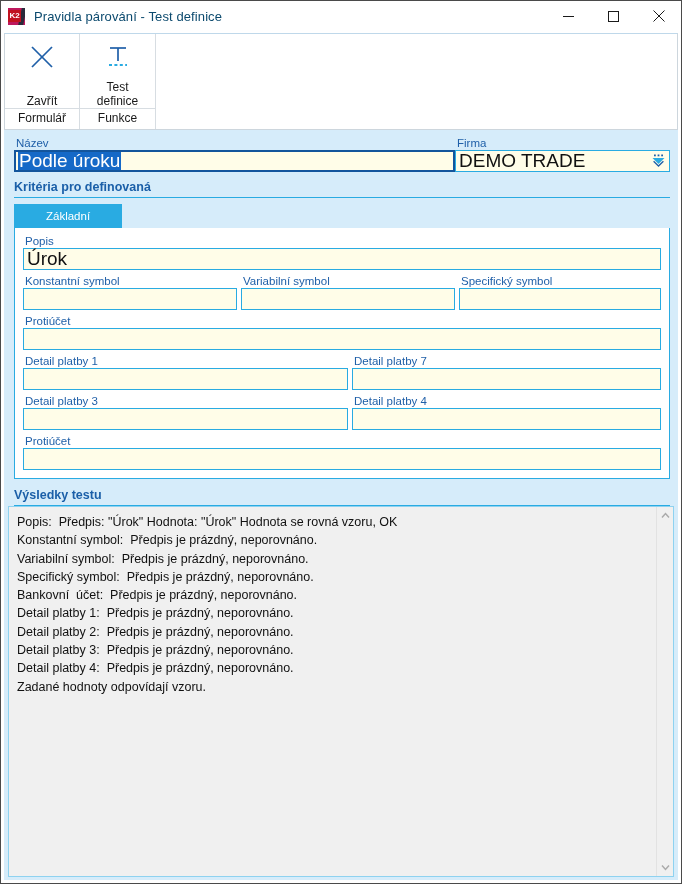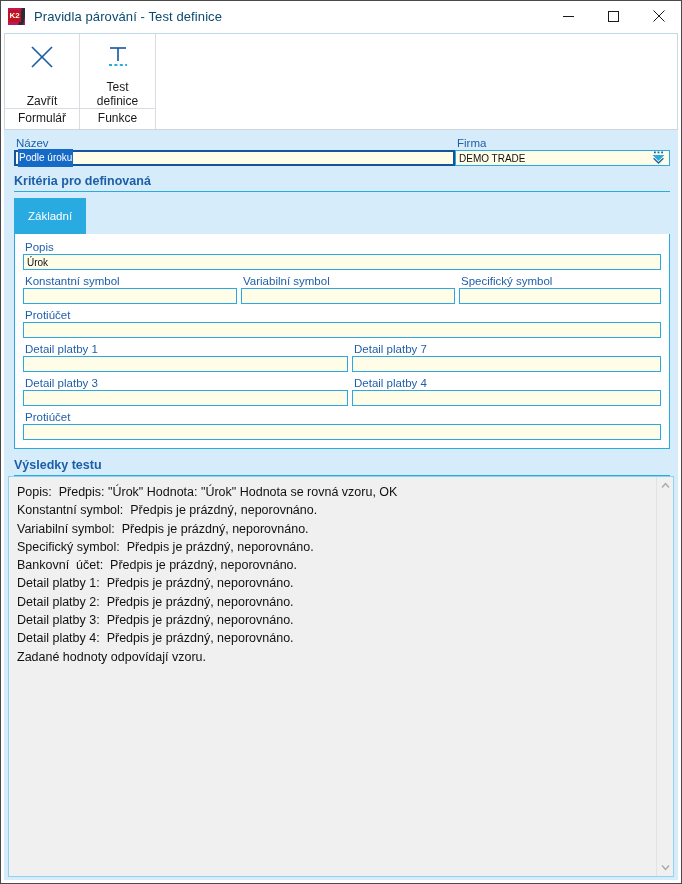--- a/index.html
+++ b/index.html
@@ -144,22 +144,22 @@
   .row-label {
     font-size: 11.5px;
     color: #1f5fa8;
     line-height: 14px;
     padding-left: 2px;
   }
 
   .fld {
     background: #fffde8;
     border: 1px solid #29abe2;
-    height: 16px;
-    font-size: 10px;
+    height: 22px;
+    font-size: 19px;
     color: #111111;
     display: flex;
     align-items: center;
     padding-left: 3px;
     position: relative;
   }
   .fld-focus {
     border: 2px solid #13559c;
     background: #fffde8;
     padding-left: 2px;
@@ -195,24 +195,24 @@
   }
 
   
   #tabs {
     display: flex;
     padding: 6px 0 0 10px;
     align-items: flex-end;
   }
   .tab {
     font-size: 11.5px;
-    height: 36px;
-    display: flex;
-    align-items: center;
-    padding: 0 14px;
+    height: 24px;
+    display: flex;
+    align-items: center;
+    padding: 0 32px;
     color: #ffffff;
     white-space: nowrap;
   }
   .tab-active { background: #29abe2; }
   .tab-inactive { background: #0d5291; margin-left: 2px; }
 
   
   #criteria {
     margin: 0 8px 0 10px;
     background: #ffffff;

